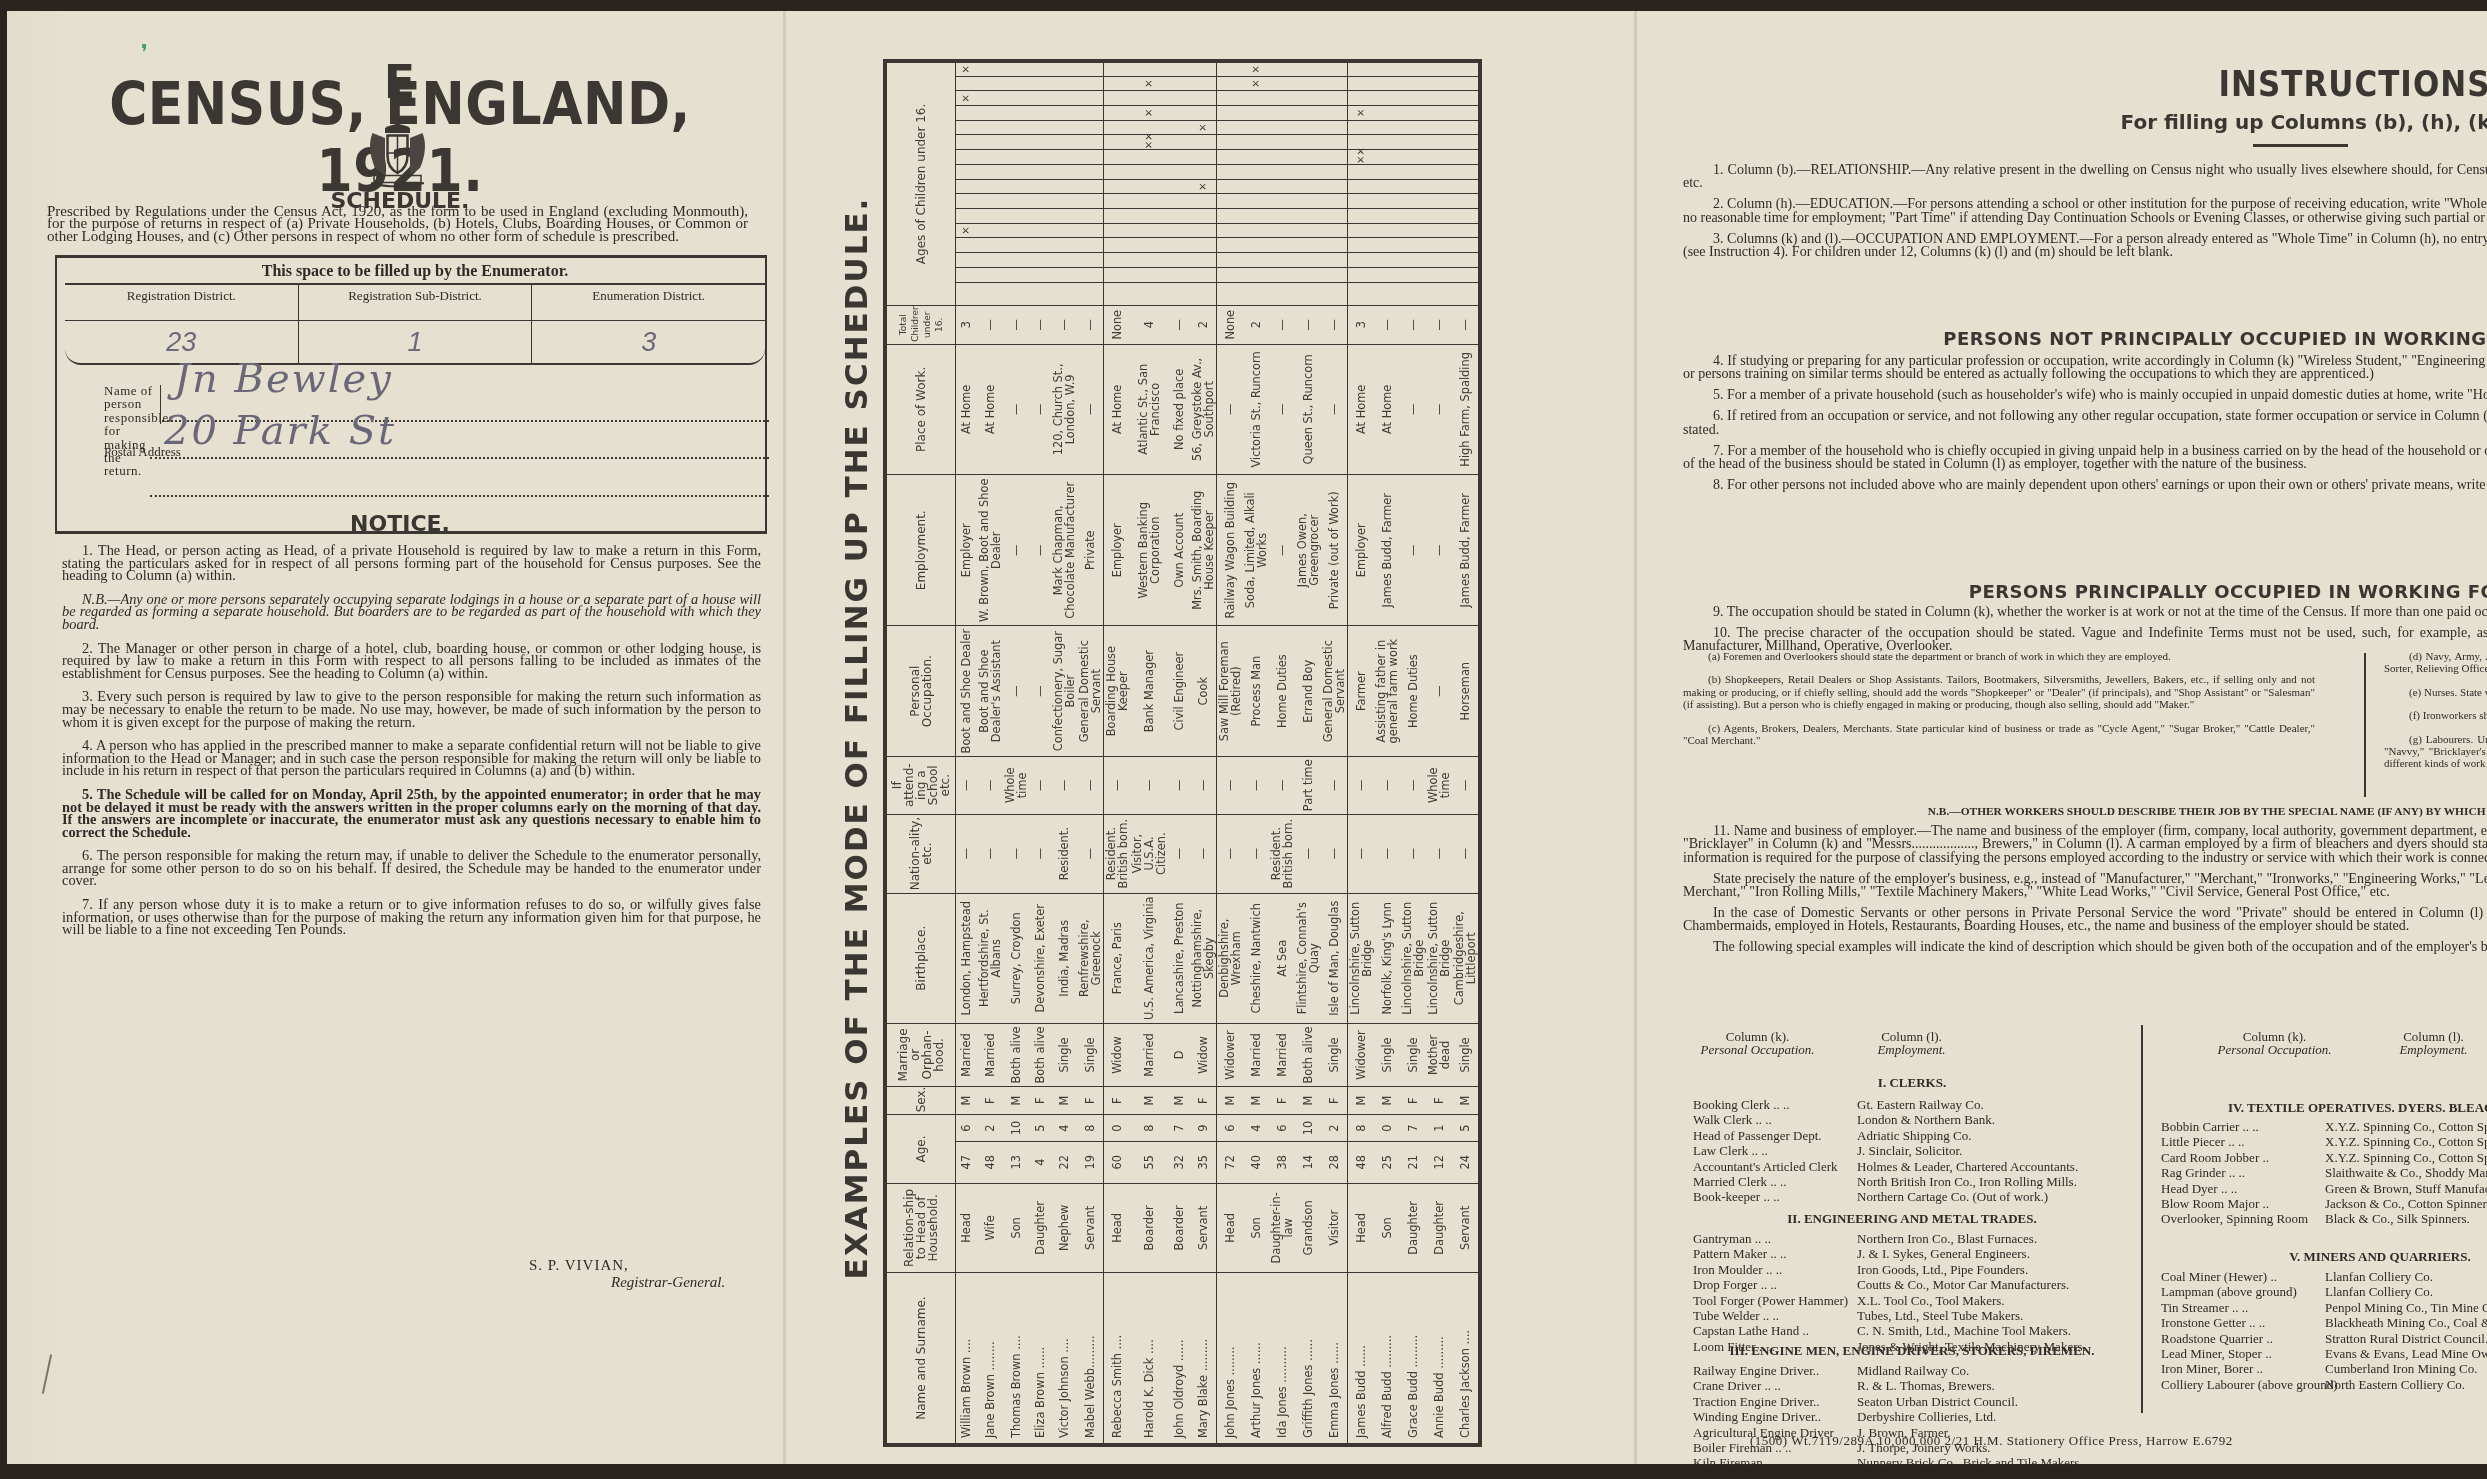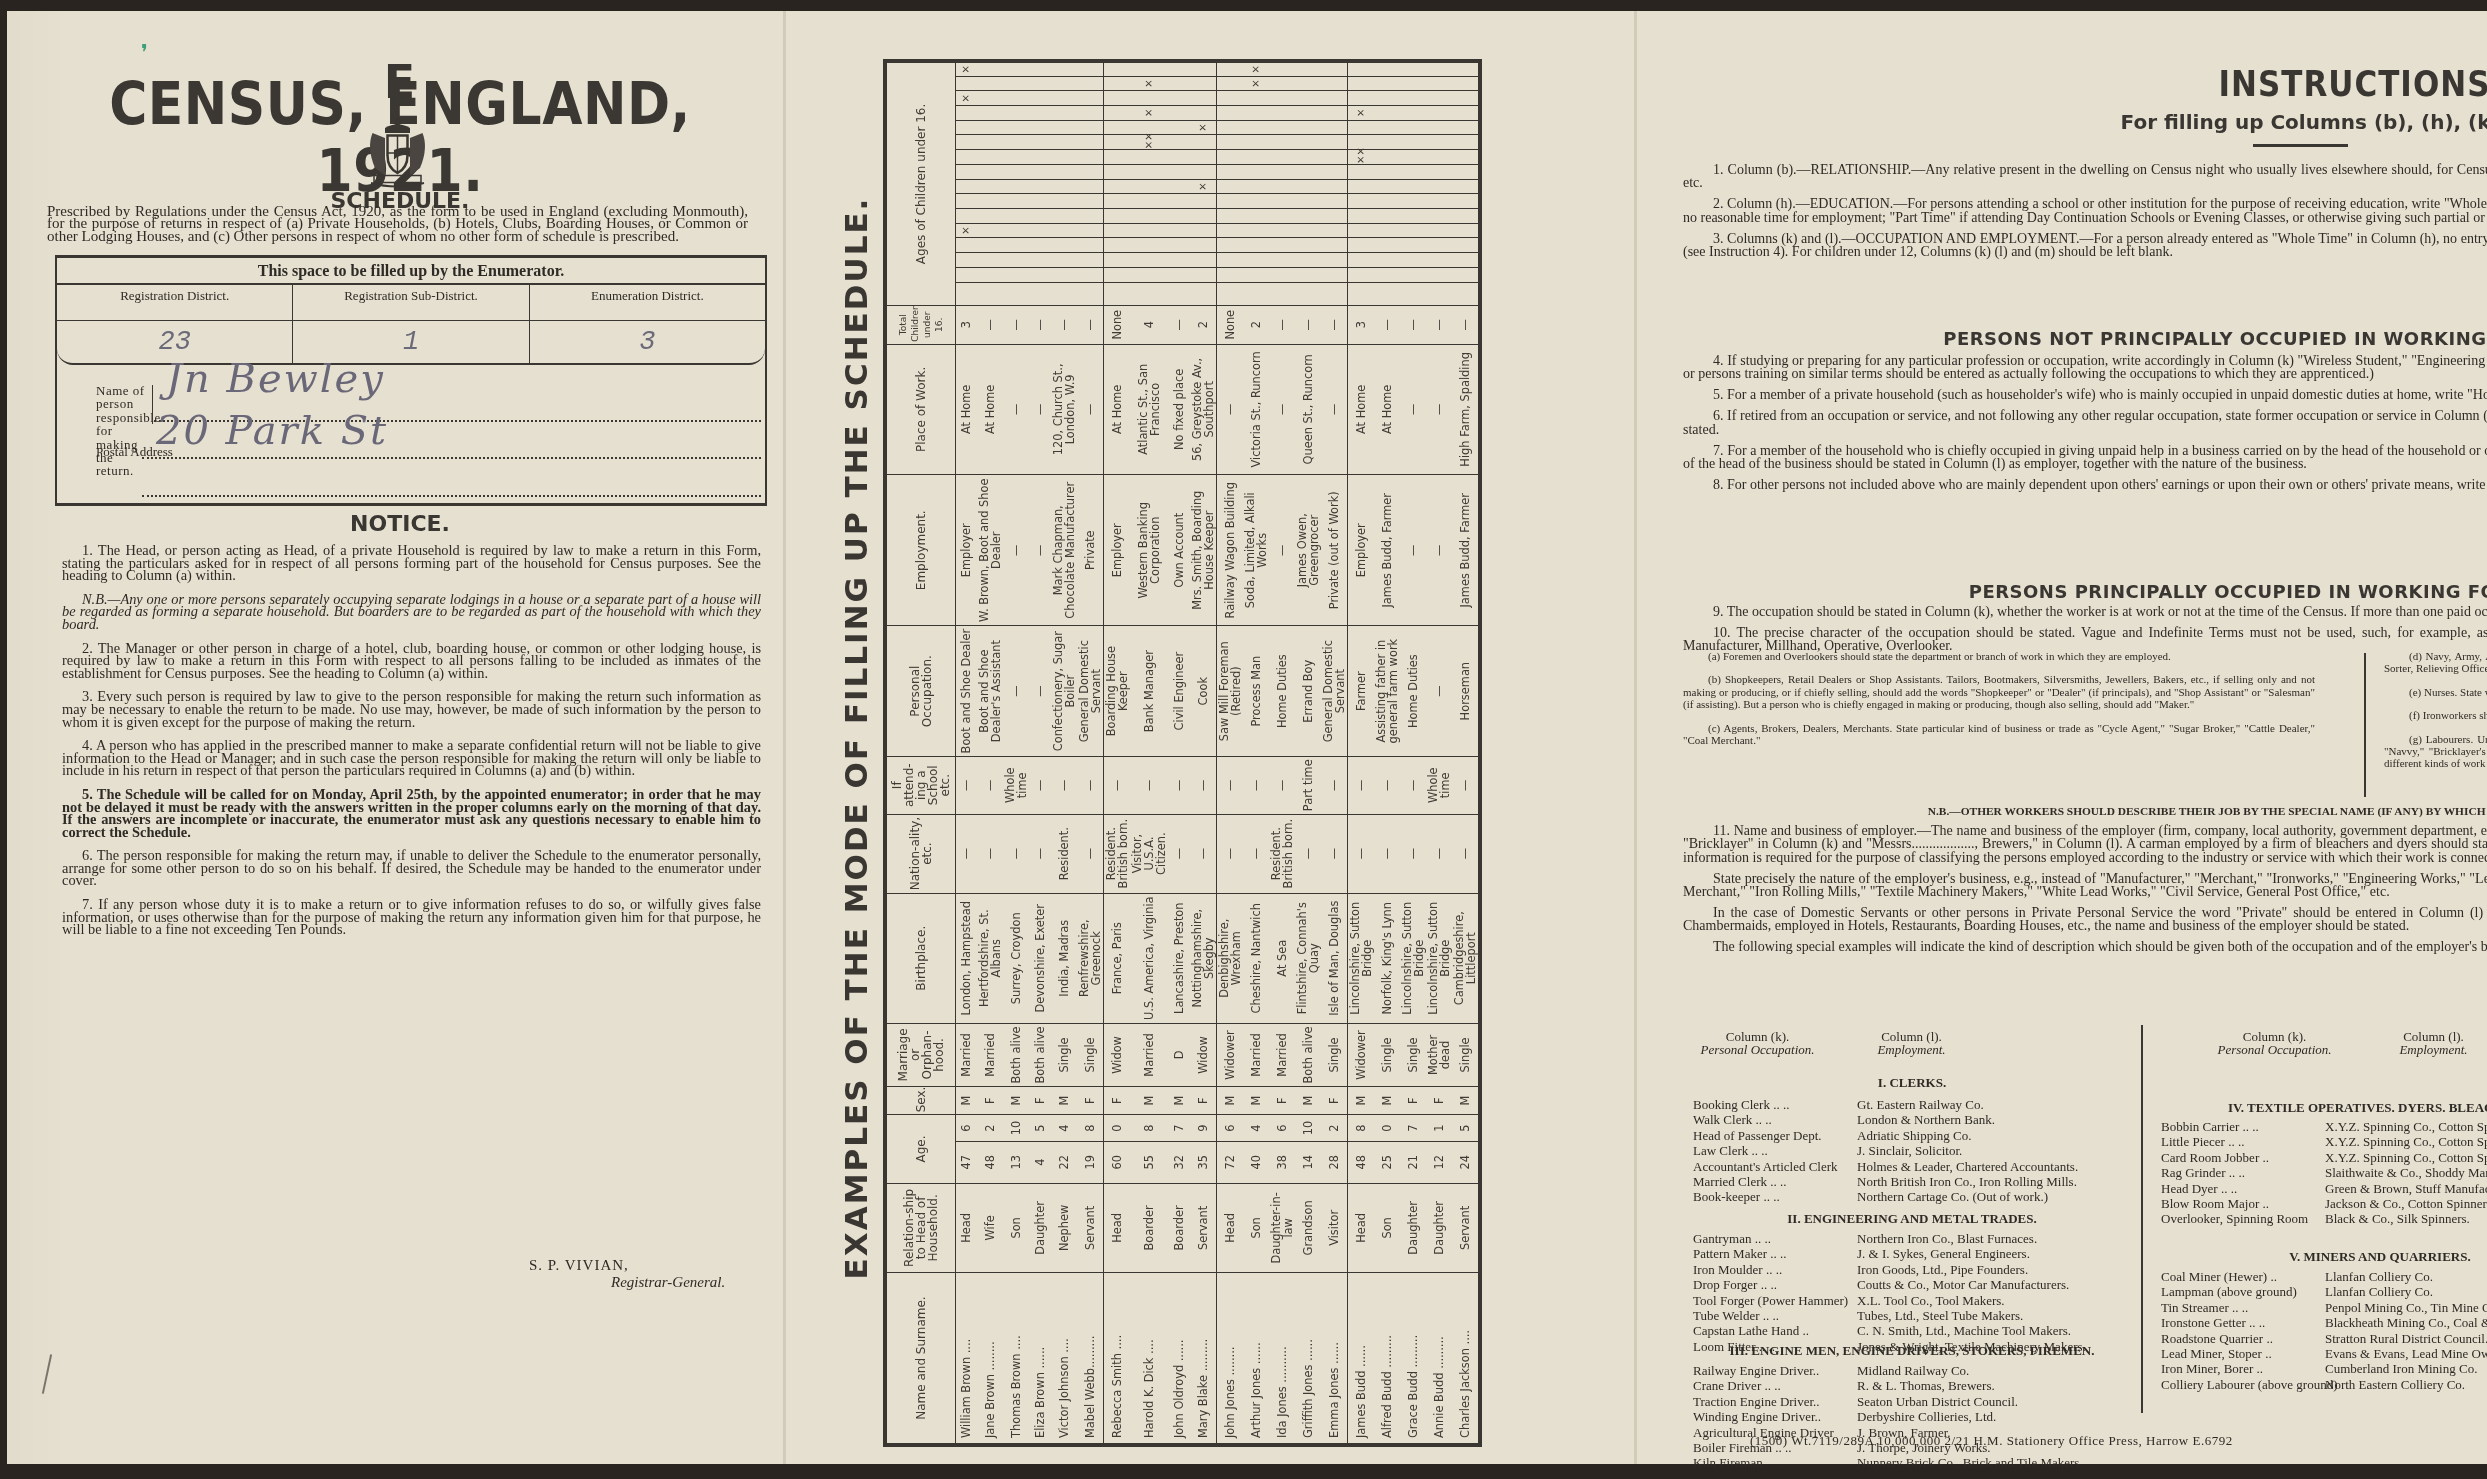--- a/index.html
+++ b/index.html
@@ -14,27 +14,27 @@
 
   
   .left { position: absolute; left: 20px; top: 0; width: 746px; height: 1453px; }
   .green-mark { position: absolute; left: 114px; top: 29px; width: 15px; height: 20px; color: #3f9f78; font-size: 22px; font-family: "DejaVu Sans", sans-serif; }
   .big-e { position: absolute; left: 0; width: 746px; top: 44px; text-align: center; font-family: "DejaVu Sans", sans-serif; font-weight: bold; font-size: 46px; color: #3a3632; letter-spacing: 1px; }
   .main-title { position: absolute; left: 0; width: 746px; top: 66px; text-align: center; font-family: "DejaVu Sans", sans-serif; font-weight: bold; font-size: 52px; color: #3b3733; transform: scaleY(1.12); letter-spacing: 0.5px; }
   .crest { position: absolute; left: 338px; top: 102px; width: 65px; height: 75px; }
   .schedule-heading { position: absolute; left: 0; width: 746px; top: 177px; text-align: center; font-family: "DejaVu Sans", sans-serif; font-weight: bold; font-size: 22px; color: #3a3632; }
   .prescribed { position: absolute; left: 20px; top: 194px; width: 701px; font-size: 15px; line-height: 12.4px; text-align: justify; }
   .prescribed::first-line { }
-  .enum-box { position: absolute; left: 28px; top: 244px; width: 712px; height: 251px; border: 2px solid #3a3632; border-top-width: 3px; border-bottom-width: 3px; }
+  .enum-box { position: absolute; left: 28px; top: 244px; width: 712px; height: 279px; border: 2px solid #3a3632; border-top-width: 3px; border-bottom-width: 3px; padding-left: 8px; }
   .enum-head { height: 27px; text-align: center; font-size: 16px; font-weight: bold; padding-top: 4px; border-bottom: 2.5px solid #3a3632; }
   .enum-cols { display: flex; height: 80px; border-bottom: 2px solid #3a3632; border-radius: 16px; }
   .enum-col { flex: 1; border-right: 1.5px solid #3a3632; display: flex; flex-direction: column; }
   .enum-col:last-child { border-right: none; }
   .enum-col-label { height: 36px; text-align: center; font-size: 13px; line-height: 13px; border-bottom: 1.5px solid #3a3632; padding-top: 4px; }
-  .enum-col-val { flex: 1; text-align: center; font-family: Liberation Mono, monospace; font-size: 27px; color: #6b6a78; font-weight: 300; padding-top: 6px; font-style: italic; }
+  .enum-col-val { flex: 1; text-align: center; font-family: Liberation Sans, sans-serif; font-size: 27px; color: #6b6a78; font-weight: 300; padding-top: 6px; font-style: italic; }
   .enum-lower { position: relative; height: 139px; }
   .enum-name-label { position: absolute; left: 39px; top: 19px; font-size: 13px; line-height: 13.4px; letter-spacing: 0.5px; }
   .enum-name-bracket { position: absolute; left: 92px; top: 20px; width: 4px; height: 39px; border-right: 1px solid #3a3632; }
   .dots { position: absolute; border-bottom: 2px dotted #3a3632; height: 1px; }
   .enum-addr-label { position: absolute; left: 39px; top: 79px; font-size: 13px; }
   .handwriting { position: absolute; font-family: "DejaVu Serif", serif; font-style: italic; color: #6a6878; font-size: 40px; letter-spacing: 2px; }
   .notice-heading { position: absolute; left: 0; width: 746px; top: 500px; text-align: center; font-family: "DejaVu Sans", sans-serif; font-weight: bold; font-size: 22px; color: #3a3632; }
   .notice-body { position: absolute; left: 24px; top: 522px; width: 721px; font-size: 14.4px; line-height: 12.6px; text-align: justify; }
   .notice-body p { text-indent: 20px; margin: 11px; }
   .notice-body p.nb { font-style: italic; }

